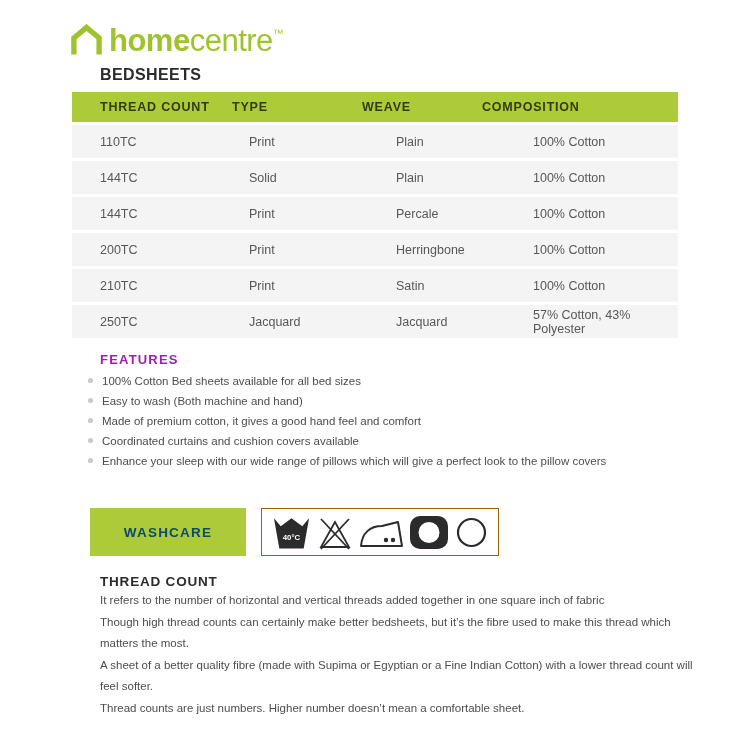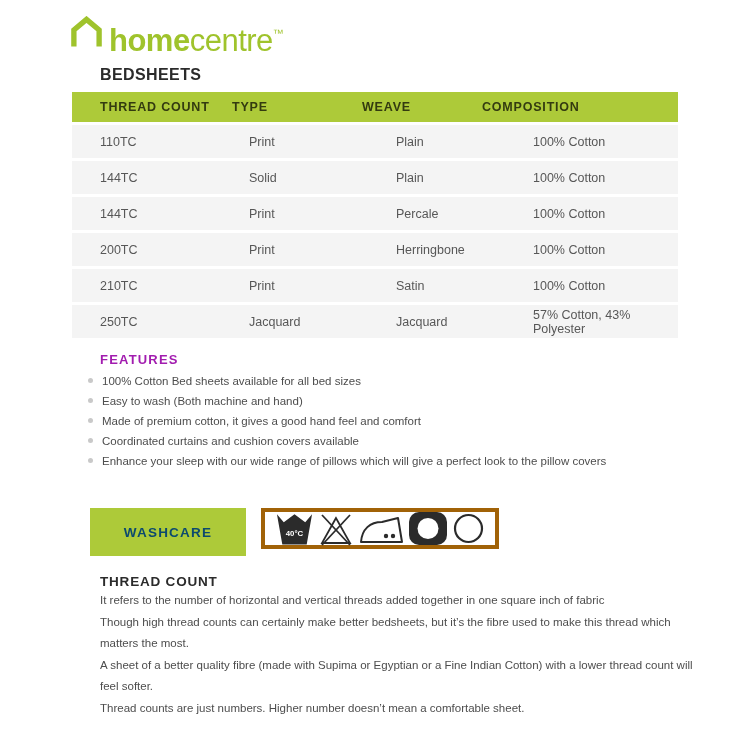--- a/index.html
+++ b/index.html
@@ -1,21 +1,21 @@
 <!DOCTYPE html>
 <html><head>
 <meta charset="utf-8">
 <style>
   * { margin:0; padding:0; box-sizing:border-box; }
   html,body { background:#ffffff; }
   body { font-family:"Liberation Sans", sans-serif; }
   .page { position:relative; width:750px; height:750px; background:#fff; overflow:hidden; }
 
   
-  .logo { position:absolute; left:70px; top:16px; display:flex; color:#9fc32c; }
+  .logo { position:absolute; left:70px; top:16px; display:flex; align-items:flex-end; color:#9fc32c; }
   .logo svg { display:block; margin-right:6px; margin-bottom:2px; }
   .logo-text { font-size:31px; line-height:34px; letter-spacing:-0.5px; }
   .logo-home { font-weight:bold; }
   .logo-centre { font-weight:normal; }
   .logo-tm { font-size:11px; vertical-align:14px; font-weight:normal; }
 
   
   .page-title { position:absolute; left:100px; top:66px; font-size:16px; font-weight:800; color:#2b2b2b; letter-spacing:0.4px; }
 
   
@@ -32,21 +32,21 @@
   
   .features-title { position:absolute; left:100px; top:352px; font-size:13px; font-weight:800; color:#a21caf; letter-spacing:1.2px; }
   .features-list { position:absolute; left:88px; top:373px; list-style:none; }
   .features-list li { position:relative; padding-left:14px; font-size:11.5px; color:#4d4d4d; height:20px; line-height:16px; }
   .features-list li .dot { position:absolute; left:0; top:5px; width:5px; height:5px; border-radius:50%; background:#c9c9c9; }
 
   
   .washcare { position:absolute; left:72px; top:508px; display:flex; align-items:stretch; }
   .washcare-label { width:156px; height:48px; background:#adca39; display:flex; align-items:center; justify-content:center;
                     font-size:13.5px; font-weight:700; color:#0c4a6e; letter-spacing:1.2px;margin-left:18px; }
-  .washcare-icons { margin-left:15px; width:238px; height:41px; border:4px solid #a16207; background:#fff;
+  .washcare-icons { margin-left:15px; width:238px; height:48px; border:1px solid #a16207; background:#fff;
                     display:flex; align-items:center; justify-content:space-between; padding:0 10px; }
   .washcare-icons svg { display:block; }
 
   
   .tc-title { position:absolute; left:100px; top:574px; font-size:13.5px; font-weight:800; color:#2b2b2b; letter-spacing:0.8px; }
   .tc-body { position:absolute; left:100px; top:590px; width:600px; }
   .tc-line { font-size:11.5px; color:#4d4d4d; line-height:21.5px; }
 </style>
 </head>
 <body>

